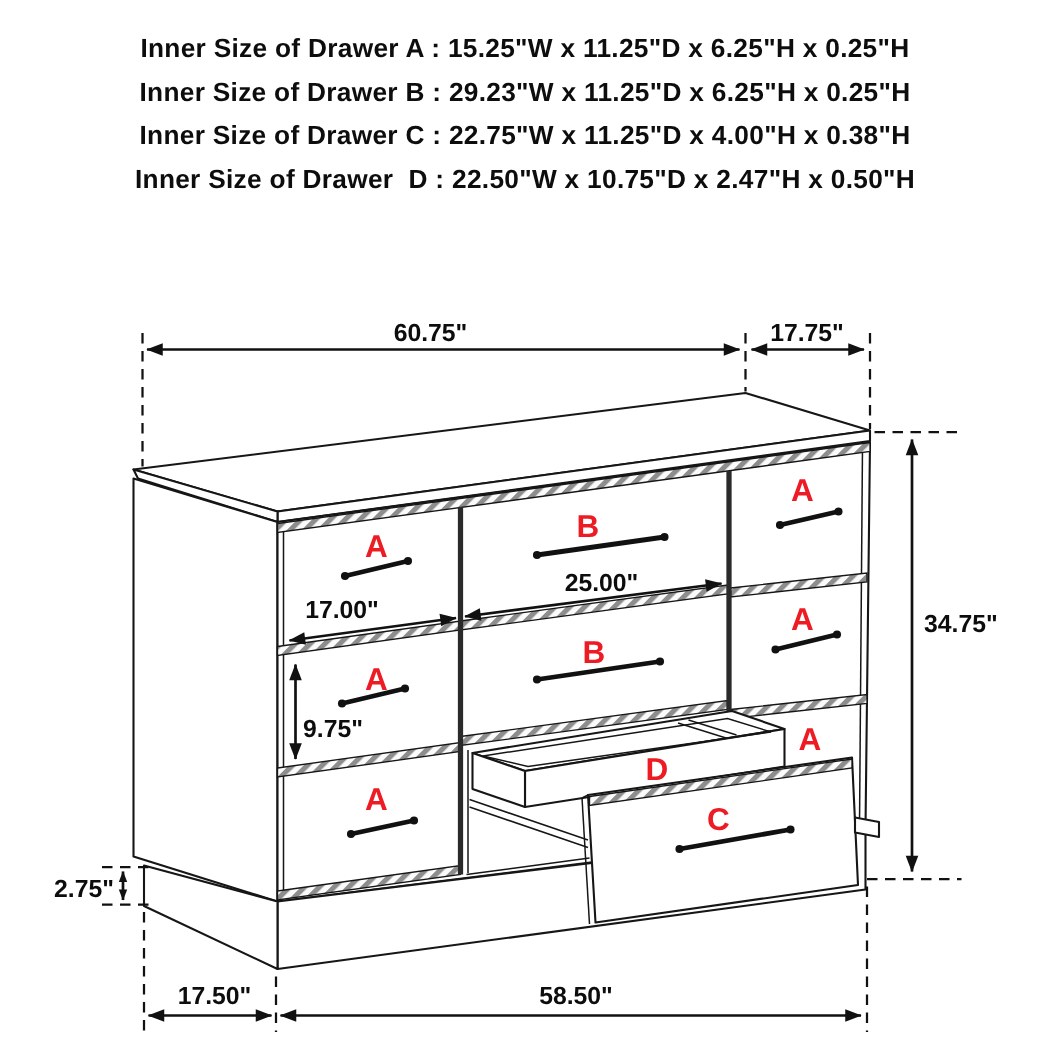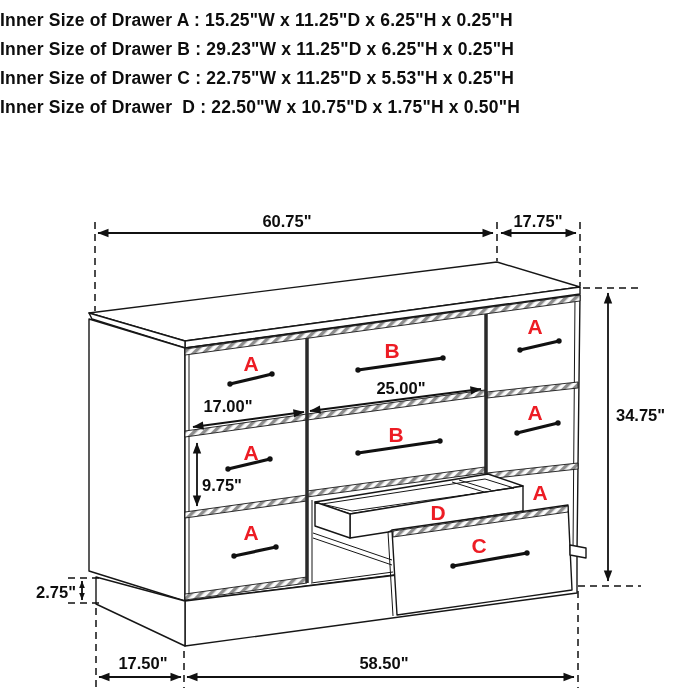--- a/index.html
+++ b/index.html
@@ -1,17 +1,17 @@
 <!DOCTYPE html>
 <html><head>
 <meta charset="utf-8">
 <style>
   html,body{margin:0;padding:0;background:#ffffff;width:700px;height:700px;overflow:hidden;}
   #page{position:relative;width:700px;height:700px;font-family:"Liberation Sans",sans-serif;}
-  #spec-header{position:absolute;top:6px;left:0;width:700px;text-align:left;
+  #spec-header{position:absolute;top:18px;left:0;width:700px;text-align:center;
     font-weight:bold;font-size:17.5px;line-height:29px;color:#0d0d0d;letter-spacing:0.2px;}
   #spec-header div{white-space:pre;}
   svg{position:absolute;top:0;left:0;}
   .f{fill:#ffffff;stroke:#161616;stroke-width:1.4;stroke-linejoin:round;}
   .thin{stroke:#161616;stroke-width:1;fill:none;}
   .hatch{fill:url(#hatch);stroke:#161616;stroke-width:0.9;}
   .dash{stroke:#111111;stroke-width:1.5;stroke-dasharray:7 5;fill:none;}
   .dim{stroke:#111111;stroke-width:1.8;fill:none;}
   .dimtxt{font-family:"Liberation Sans",sans-serif;font-weight:bold;font-size:16.5px;fill:#0d0d0d;}
   .mid{text-anchor:middle;}
@@ -22,22 +22,22 @@
   .div{stroke:#2a2a2a;stroke-width:3.5;}
 </style>
 </head>
 <body>
 
 <div id="page">
 
   <div id="spec-header">
     <div>Inner Size of Drawer A : 15.25"W x 11.25"D x 6.25"H x 0.25"H</div>
     <div>Inner Size of Drawer B : 29.23"W x 11.25"D x 6.25"H x 0.25"H</div>
-    <div>Inner Size of Drawer C : 22.75"W x 11.25"D x 5.53"H x 0.25"H</div>
-    <div>Inner Size of Drawer  D : 22.50"W x 10.75"D x 1.75"H x 0.50"H</div>
+    <div>Inner Size of Drawer C : 22.75"W x 11.25"D x 4.00"H x 0.38"H</div>
+    <div>Inner Size of Drawer  D : 22.50"W x 10.75"D x 2.47"H x 0.50"H</div>
   </div>
 
   <svg width="700" height="700" viewBox="0 0 700 700">
     <defs>
       <marker id="ah" markerUnits="userSpaceOnUse" markerWidth="12" markerHeight="10" viewBox="0 0 12 10" refX="11" refY="5" orient="auto-start-reverse">
         <path d="M0.5,0.8 L11.5,5 L0.5,9.2 z" fill="#111111"></path>
       </marker>
       <marker id="ahs" markerUnits="userSpaceOnUse" markerWidth="8" markerHeight="8" viewBox="0 0 12 10" refX="11" refY="5" orient="auto-start-reverse">
         <path d="M0.5,0.8 L11.5,5 L0.5,9.2 z" fill="#111111"></path>
       </marker>

